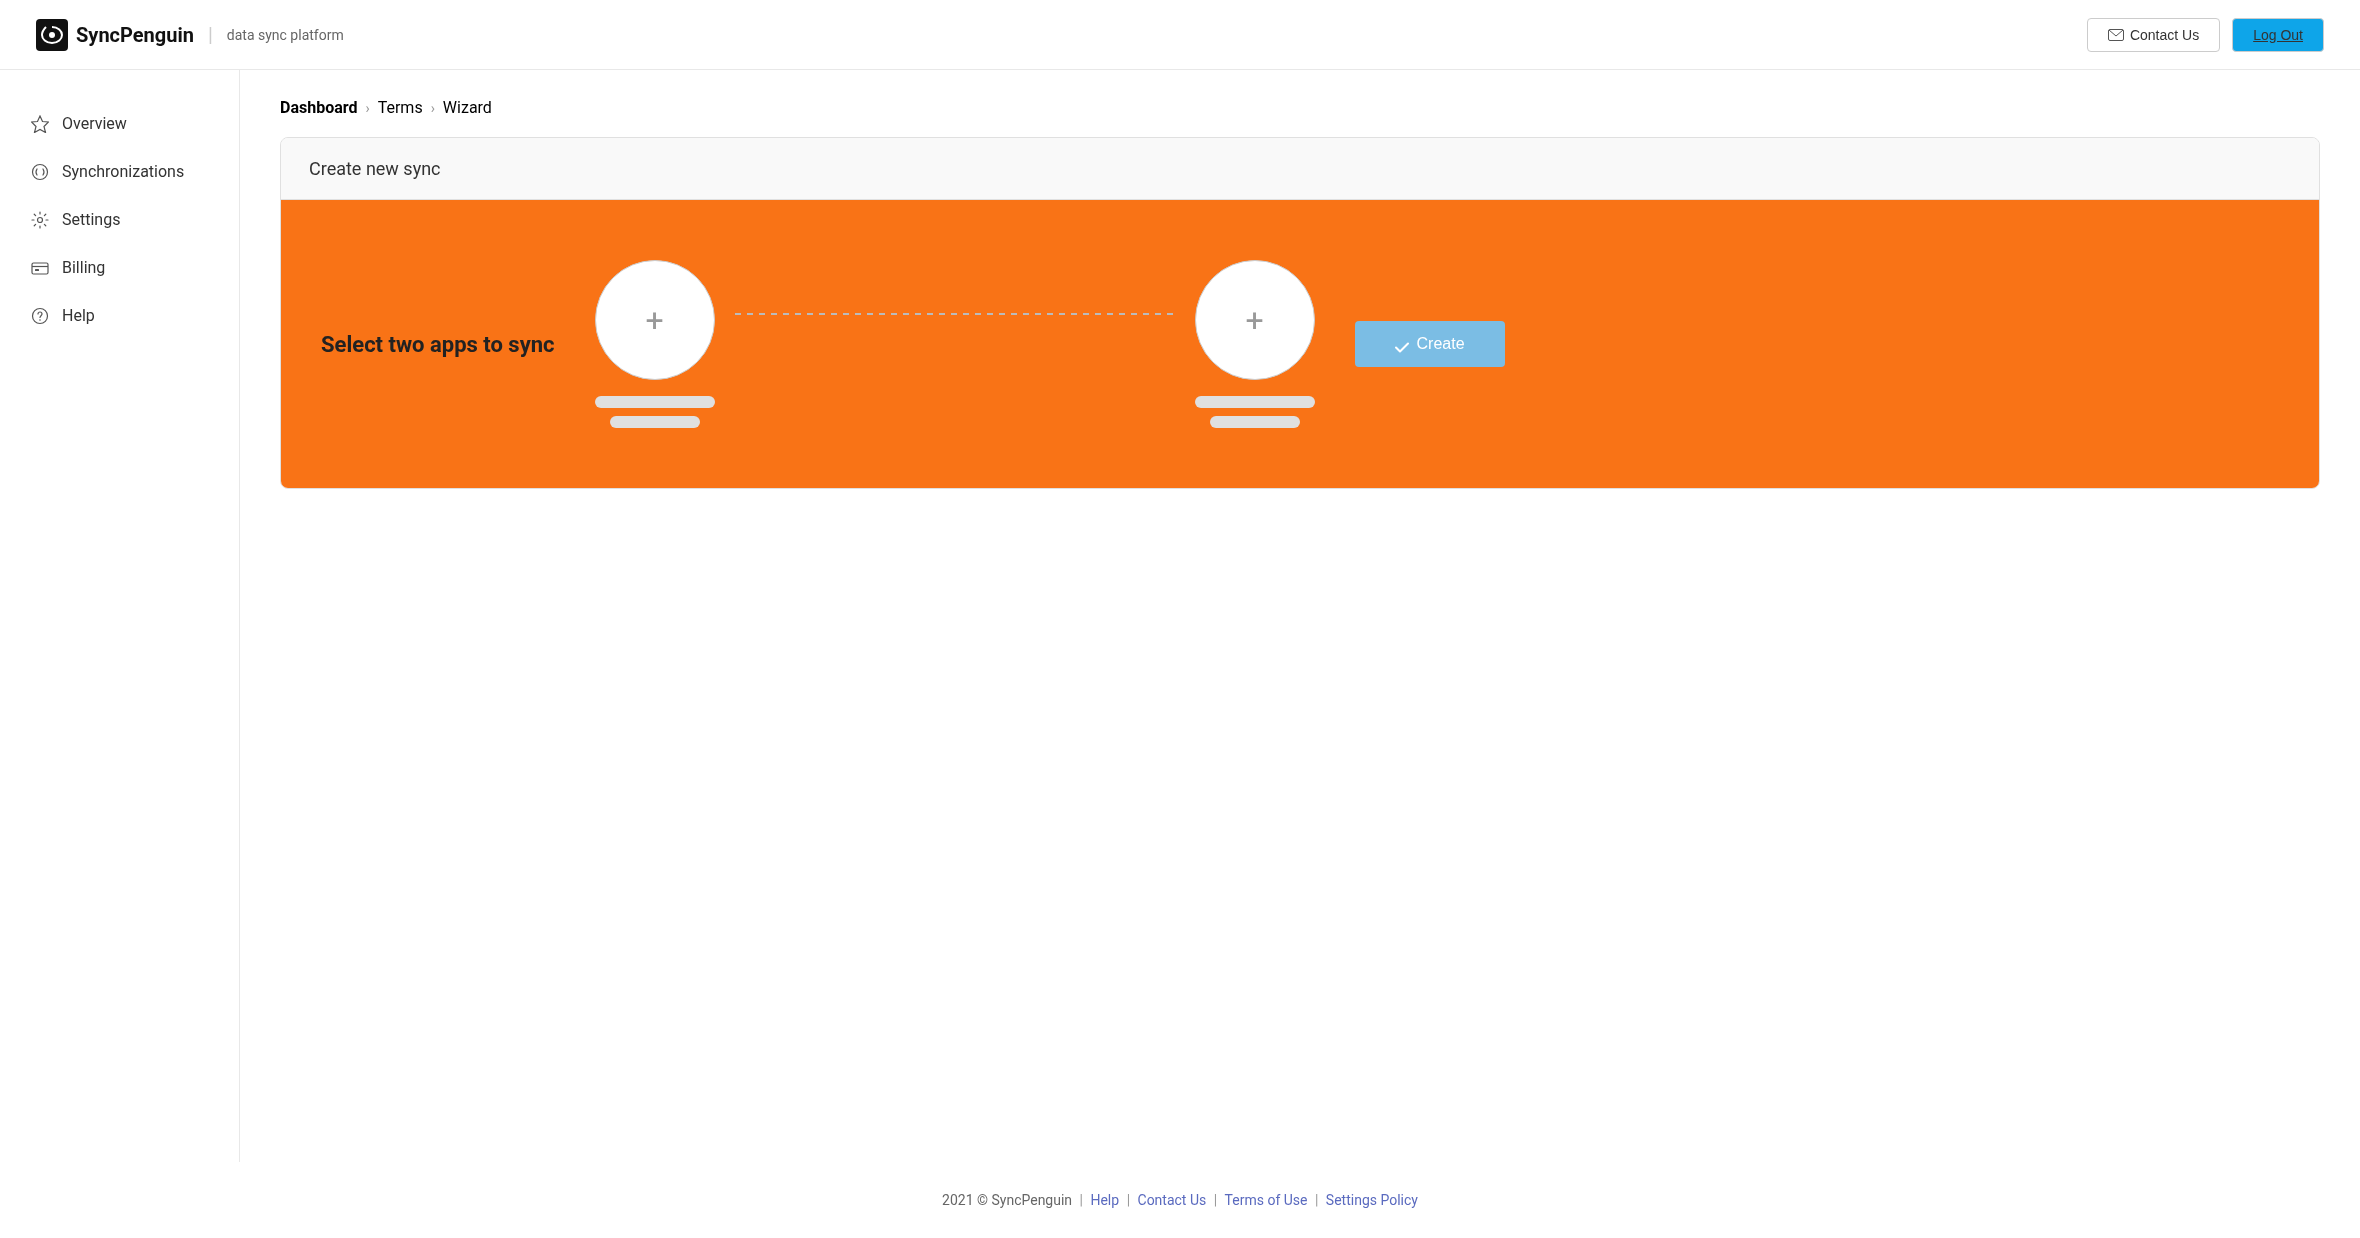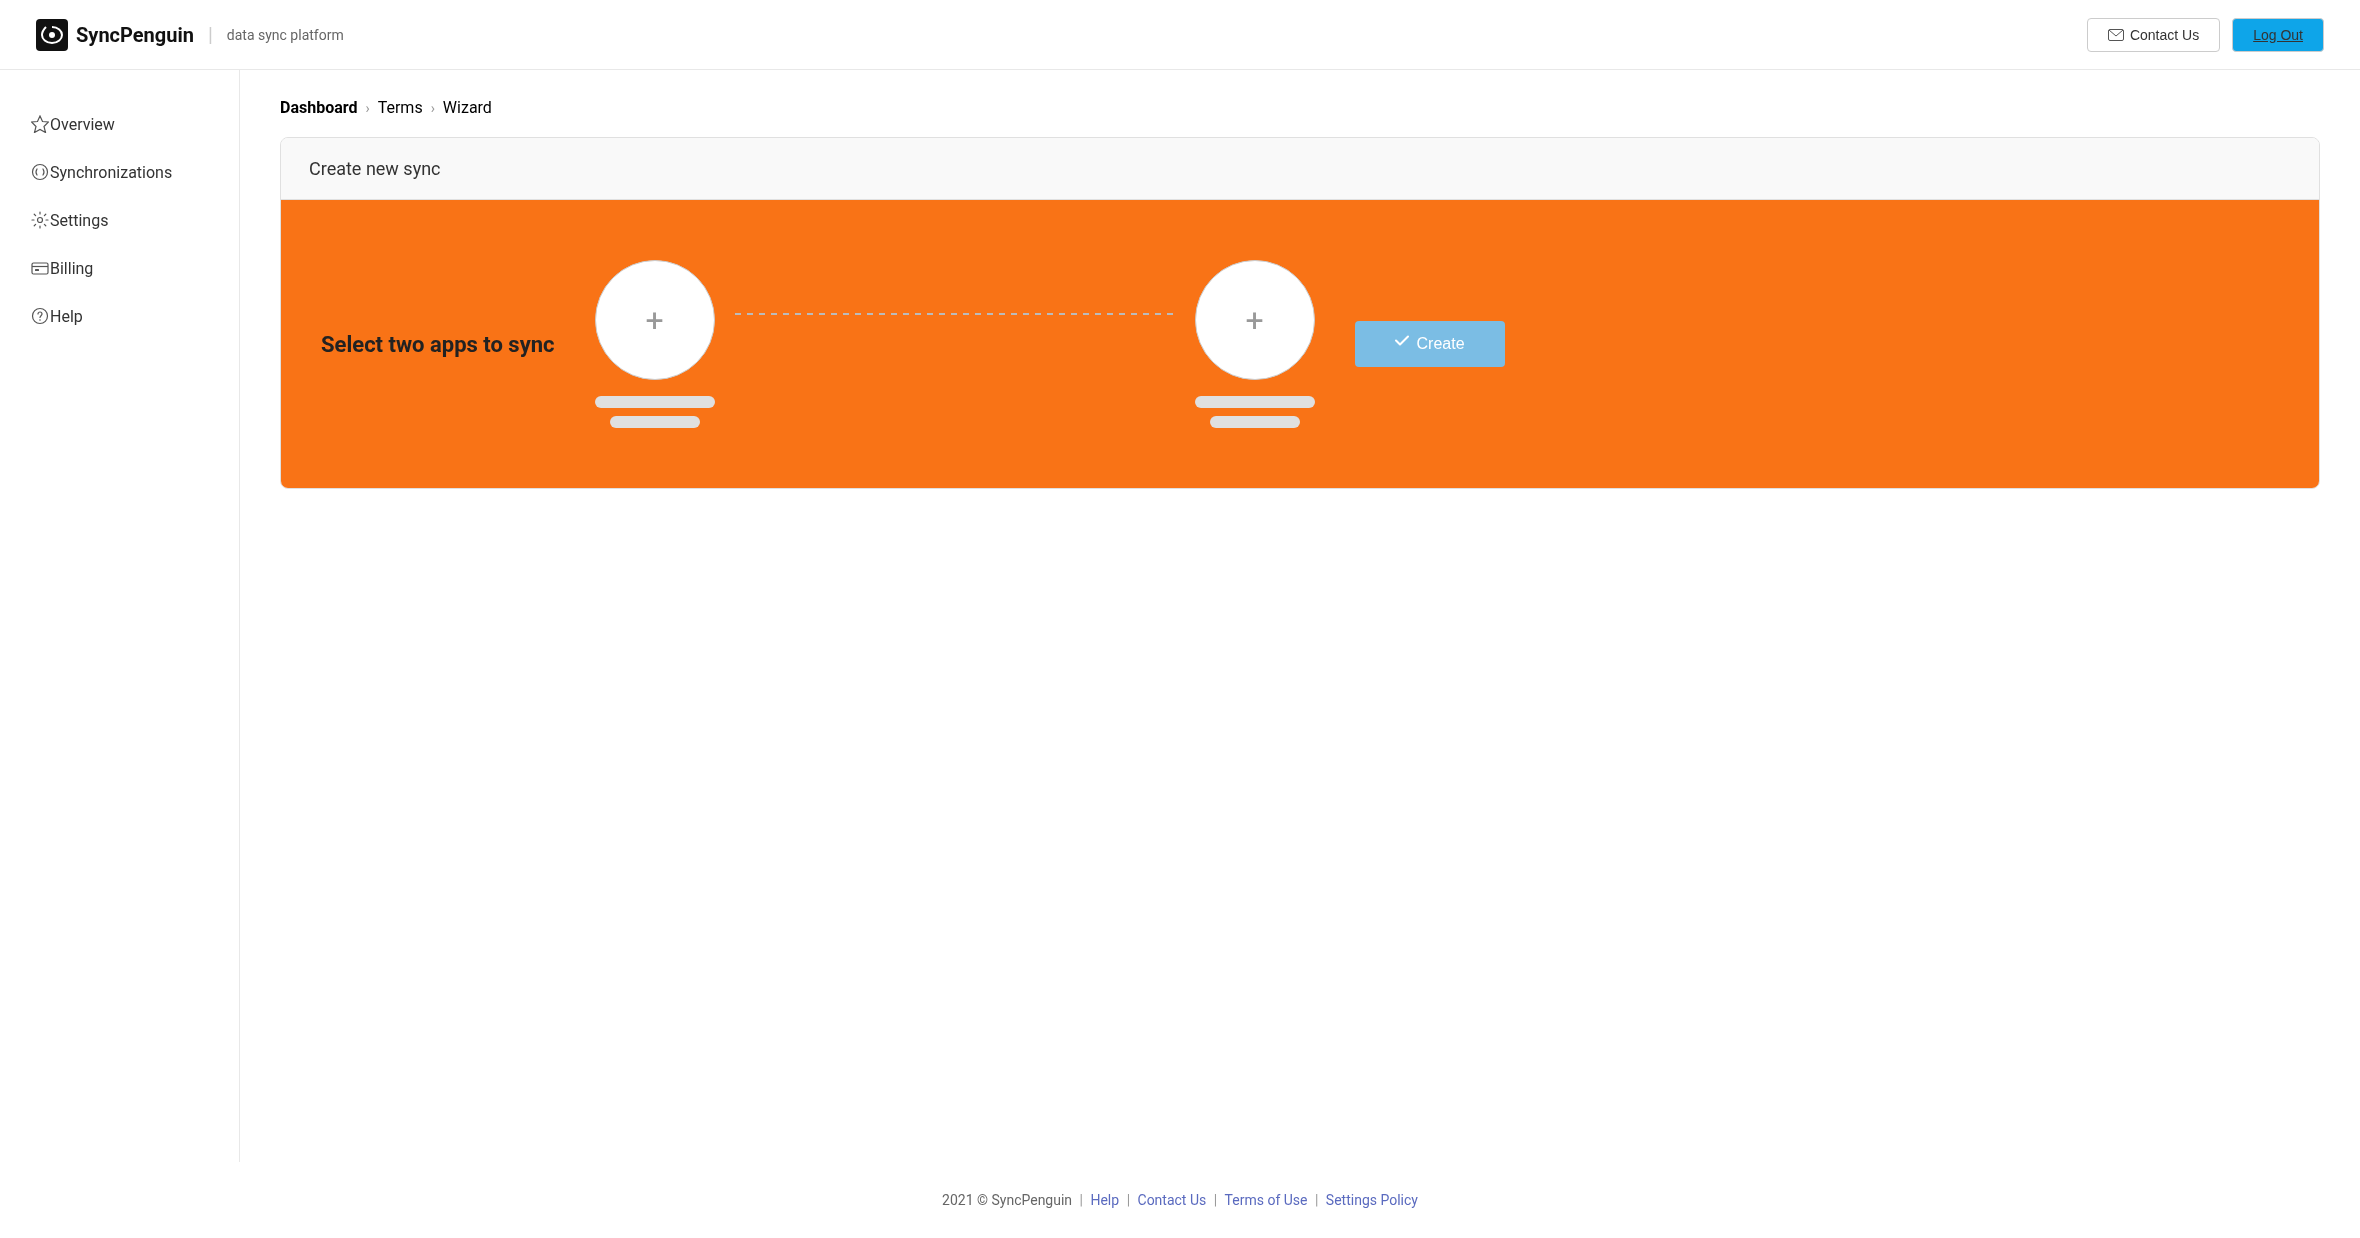--- a/index.html
+++ b/index.html
@@ -86,21 +86,21 @@
 
     
     .sidebar {
       width: 240px;
       padding: 30px 0;
       border-right: 1px solid #e8e8e8;
       flex-shrink: 0;
     }
     .sidebar-item {
       display: flex;
-      align-items: center;
+      gap: 12px;
       padding: 14px 30px;
       font-size: 16px;
       color: #333;
       cursor: pointer;
       text-decoration: none;
     }
     .sidebar-icon {
       width: 20px;
       height: 20px;
       display: flex;
@@ -223,21 +223,21 @@
         to right,
         #bbb 0px,
         #bbb 6px,
         transparent 6px,
         transparent 12px
       );
     }
 
     .btn-create {
       display: flex;
-      align-items: flex-start;
+      align-items: flex-end;
       gap: 8px;
       padding: 14px 40px;
       background: #7bbde4;
       color: #fff;
       border: none;
       border-radius: 4px;
       font-size: 16px;
       cursor: pointer;
     }
 

